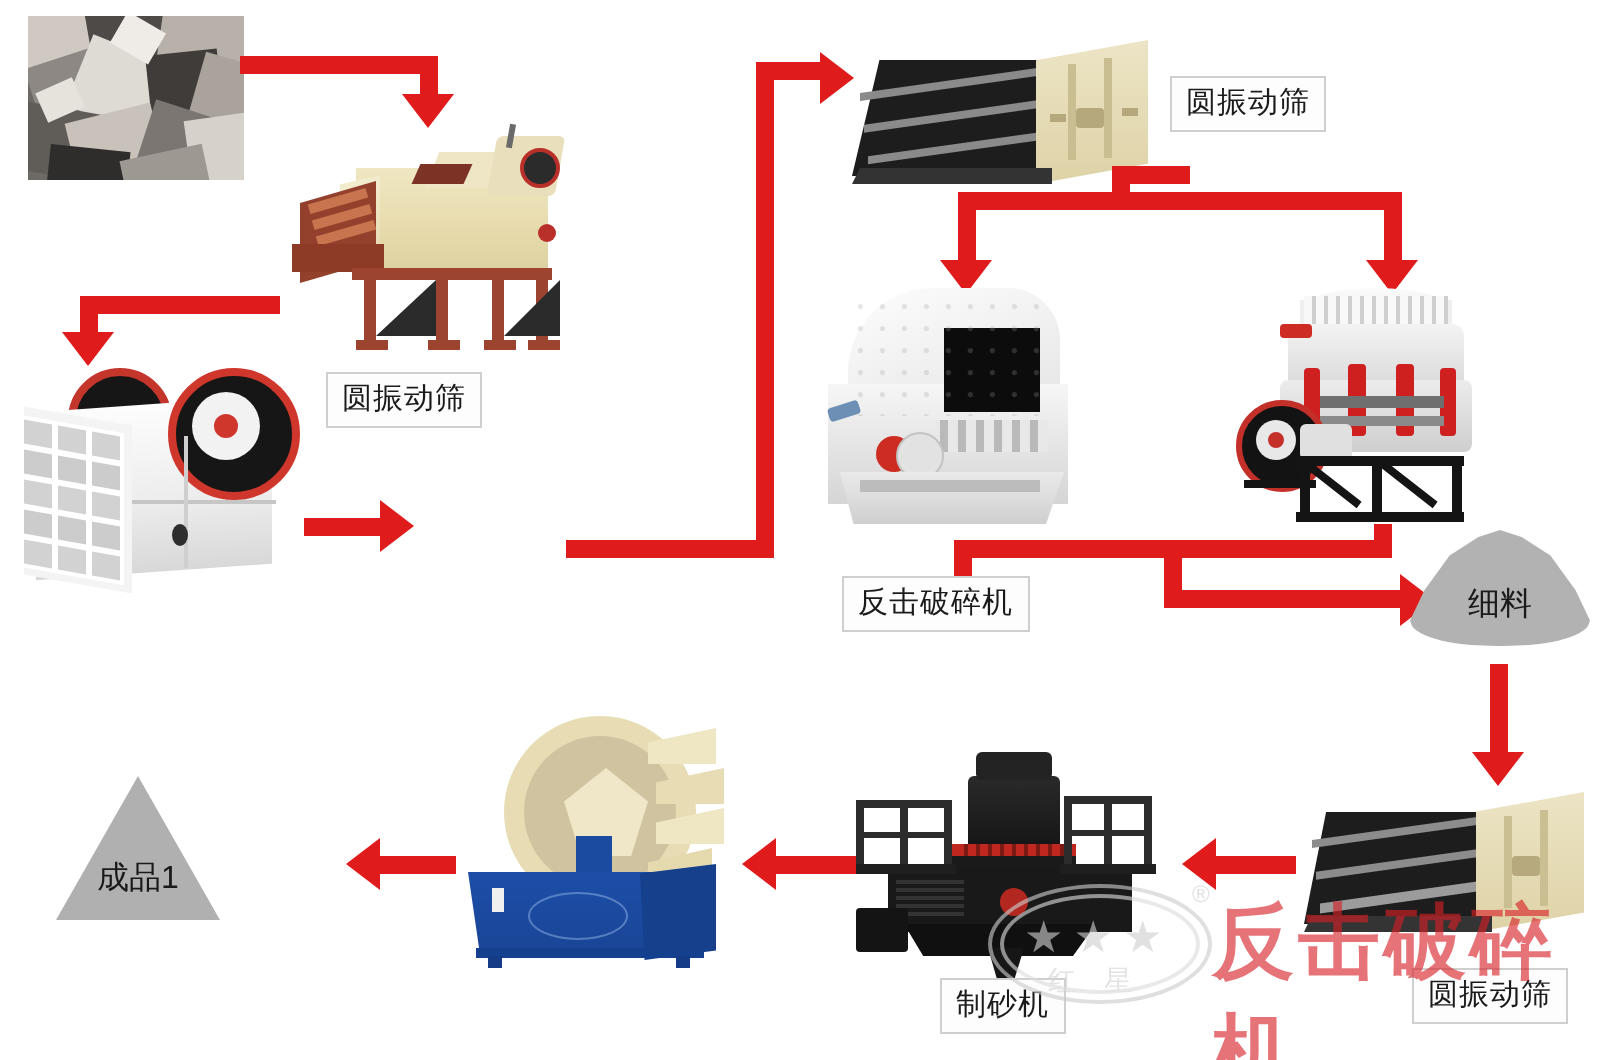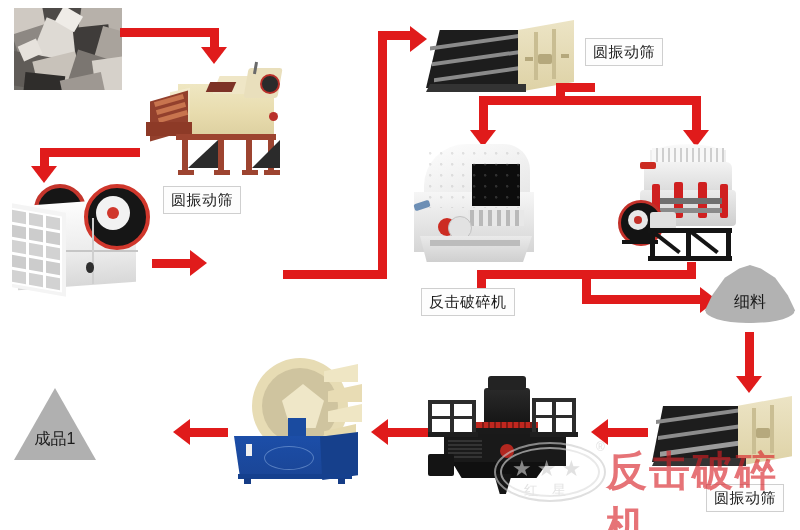--- a/index.html
+++ b/index.html
@@ -325,20 +325,21 @@
     <div style="position:absolute;left:110px;top:28px;width:4px;height:36px;background:#2c2c2c;"></div>
     <div style="position:absolute;left:130px;top:28px;width:4px;height:36px;background:#2c2c2c;"></div>
     <div style="position:absolute;left:150px;top:28px;width:4px;height:36px;background:#2c2c2c;"></div>
     <div style="position:absolute;left:110px;top:45px;width:44px;height:3px;background:#2c2c2c;"></div>
     <div style="position:absolute;left:108px;top:62px;width:48px;height:5px;background:#1f1f1f;"></div>
 
     <div style="position:absolute;left:26px;top:68px;width:34px;height:20px;
          background:repeating-linear-gradient(0deg,#333 0 2px,#1a1a1a 2px 4px);"></div>
     <div style="position:absolute;left:6px;top:84px;width:26px;height:22px;background:#141414;border-radius:2px;"></div>
   </div>
+  <div class="lbl" style="left:470px;top:489px;">制砂机</div>
 
   <div class="ar" style="left:388px;top:428px;width:40px;height:9px;"></div>
   <div class="ahead ah-left" style="left:371px;top:419px;"></div>
 
   <div class="mach" style="left:228px;top:358px;width:134px;height:128px;">
     <div class="sw-wheel" style="left:24px;top:0px;width:96px;height:96px;background:#e7dcb4;"></div>
     <div class="sw-wheel" style="left:34px;top:10px;width:76px;height:76px;background:#cfc49f;"></div>
     <div style="position:absolute;left:54px;top:26px;width:42px;height:44px;background:#efe7c8;
          clip-path:polygon(50% 0%,100% 38%,80% 100%,20% 100%,0% 38%);"></div>
     <div style="position:absolute;left:96px;top:6px;width:34px;height:18px;background:#efe6c4;
@@ -358,21 +359,21 @@
          border-radius:50%;border:1px solid #9fc0ee;"></div>
     <div style="position:absolute;left:18px;top:86px;width:6px;height:12px;background:#f0f0f0;"></div>
     <div style="position:absolute;left:10px;top:116px;width:114px;height:5px;background:#15408e;"></div>
     <div style="position:absolute;left:16px;top:120px;width:7px;height:6px;background:#153c86;"></div>
     <div style="position:absolute;left:110px;top:120px;width:7px;height:6px;background:#153c86;"></div>
   </div>
 
   <div class="ar" style="left:190px;top:428px;width:38px;height:9px;"></div>
   <div class="ahead ah-left" style="left:173px;top:419px;"></div>
 
-  <div class="tri" style="left:14px;top:388px;width:82px;height:72px;">
+  <div class="tri" style="left:28px;top:388px;width:82px;height:72px;">
     <div class="shape"></div>
     <div class="txt">成品1</div>
   </div>
 
   <div id="wm" style="left:488px;top:440px;width:310px;height:78px;">
     <div class="seal" style="left:6px;top:2px;width:108px;height:56px;"></div>
     <div class="seal" style="left:12px;top:7px;width:96px;height:46px;border-color:#dcdcdc;"></div>
     <div class="star" style="left:24px;top:18px;letter-spacing:5px;">★★★</div>
     <div style="position:absolute;left:36px;top:42px;font-size:14px;color:#d3d3d3;letter-spacing:14px;">红星</div>
     <div style="position:absolute;left:108px;top:0px;font-size:12px;color:#cfcfcf;">®</div>

